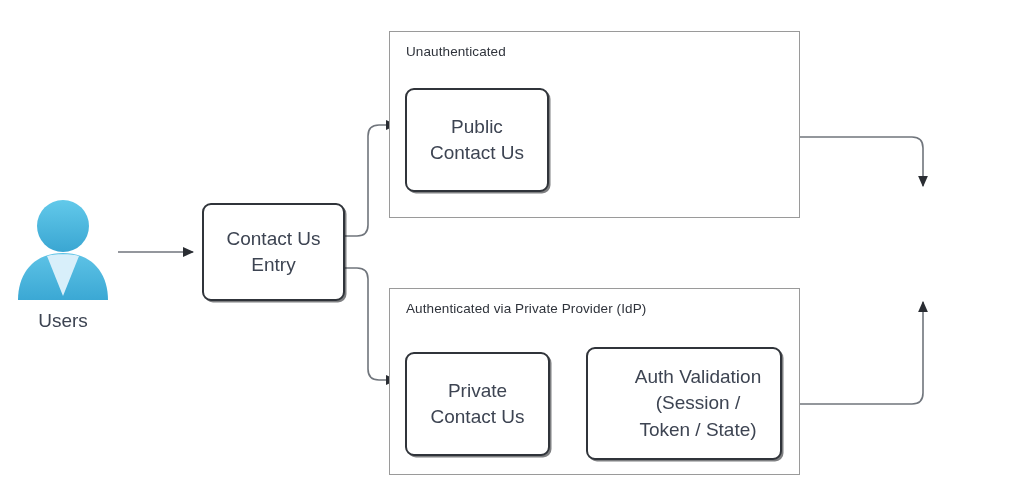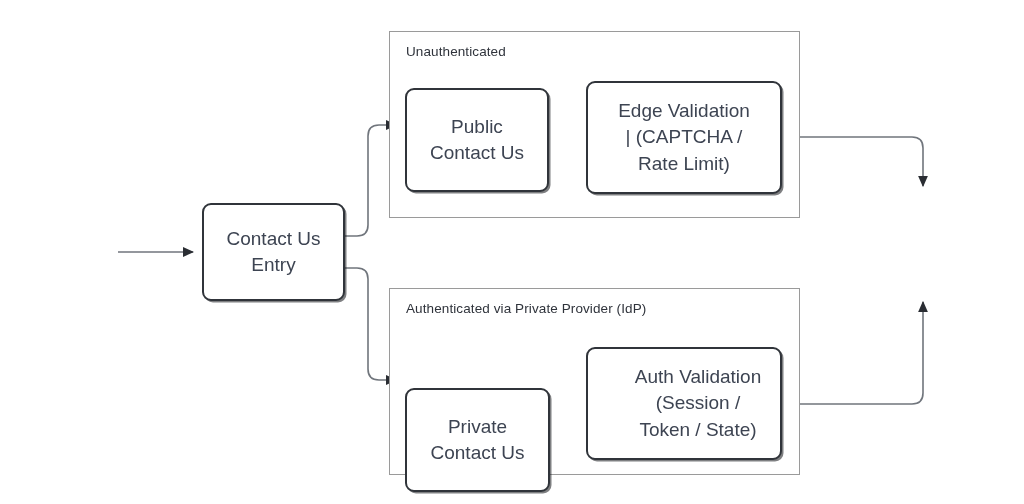--- a/index.html
+++ b/index.html
@@ -108,46 +108,65 @@
 
     <path class="wire" d="M 550 139 L 581 139" marker-end="url(#arrow)"></path>
 
     <path class="wire" d="M 550 404 L 581 404" marker-end="url(#arrow)"></path>
 
     <path class="wire" d="M 782 137 L 912 137 Q 923 137 923 148 L 923 186" marker-end="url(#arrow)"></path>
 
     <path class="wire" d="M 782 404 L 912 404 Q 923 404 923 393 L 923 302" marker-end="url(#arrow)"></path>
   </svg>
 
+  <div id="actor">
+    <svg width="106" height="110" viewBox="0 0 106 110" xmlns="http://www.w3.org/2000/svg">
+      <defs>
+        <linearGradient id="headGrad" x1="0" y1="0" x2="0" y2="1">
+          <stop offset="0%" stop-color="#62c9ea"></stop>
+          <stop offset="100%" stop-color="#3aa6d2"></stop>
+        </linearGradient>
+        <linearGradient id="bodyGrad" x1="0" y1="0" x2="0" y2="1">
+          <stop offset="0%" stop-color="#5ec3e6"></stop>
+          <stop offset="100%" stop-color="#3ba8d4"></stop>
+        </linearGradient>
+      </defs>
+
+      <circle cx="53" cy="30" r="26" fill="url(#headGrad)"></circle>
+
+      <path d="M 53 57
+               C 24 57 8 77 8 104
+               L 98 104
+               C 98 77 82 57 53 57 Z" fill="url(#bodyGrad)"></path>
+
+      <path d="M 37 60 L 53 100 L 69 60 C 63 57.5 43 57.5 37 60 Z" fill="#d8effa"></path>
+    </svg>
+    <div id="actor-label">Users</div>
+  </div>
 
   <div class="node" style="left:202px; top:203px; width:143px; height:98px;">
     <span class="node-text">Contact Us
 Entry</span>
   </div>
 
   <div class="group-box" style="left:389px; top:31px; width:411px; height:187px;">
     <div class="group-label">Unauthenticated</div>
   </div>
 
   <div class="node" style="left:405px; top:88px; width:144px; height:104px;">
     <span class="node-text">Public
 Contact Us</span>
   </div>
 
-  <div class="node" style="left:586px; top:81px; width:196px; height:113px;">
-    <span class="node-text">Edge Validation
-|  (CAPTCHA /
-Rate Limit)</span>
-  </div>
 
   <div class="group-box" style="left:389px; top:288px; width:411px; height:187px;">
     <div class="group-label">Authenticated via Private Provider (IdP)</div>
   </div>
 
-  <div class="node" style="left:405px; top:352px; width:145px; height:104px;margin-top:36px;">
+  <div class="node" style="left:405px; top:352px; width:145px; height:104px;">
     <span class="node-text">Private
 Contact Us</span>
   </div>
 
   <div class="node" style="left:586px; top:347px; width:196px; height:113px;padding-left:28px;">
     <span class="node-text">Auth Validation
 (Session /
 Token / State)</span>
   </div>
 

